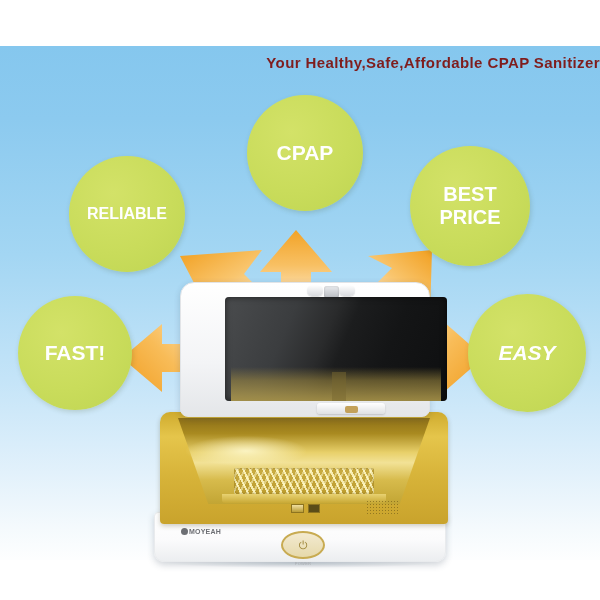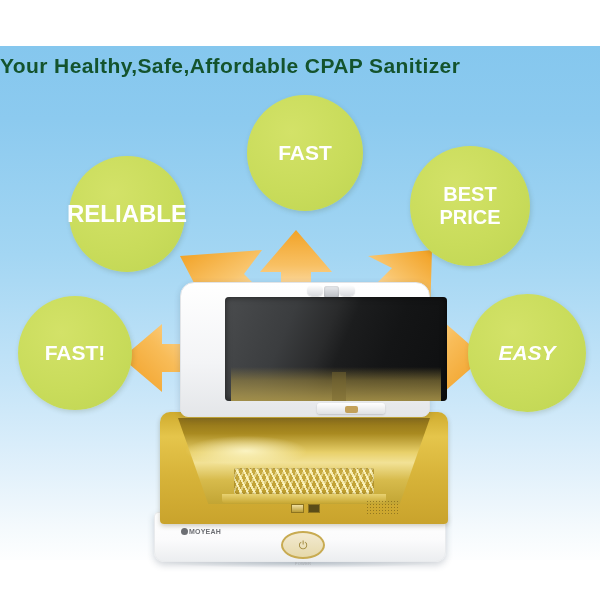--- a/index.html
+++ b/index.html
@@ -43,24 +43,24 @@
     width: 600px; height: 40px;
     background: #ffffff;
   }
 
   
   .headline {
     position: absolute;
     left: 0;
     top: 54px;
     width: 600px;
-    text-align: left;
-    font-size: 21px;
+    text-align: right;
+    font-size: 15px;
     font-weight: bold;
-    color: #14532d;
+    color: #7f1d1d;
     letter-spacing: 0.4px;
     white-space: nowrap;
   }
 
   
   .arrow {
     position: absolute;
   }
 
   
@@ -73,21 +73,21 @@
     align-items: center;
     justify-content: center;
     text-align: center;
     color: #ffffff;
     font-weight: bold;
     line-height: 1.16;
   }
   .bubble span { display: block; }
 
   #bubble-safe      { left: 247px; top: 95px;  width: 116px; height: 116px; font-size: 21px; }
-  #bubble-reliable  { left: 69px;  top: 156px; width: 116px; height: 116px; font-size: 24px; }
+  #bubble-reliable  { left: 69px;  top: 156px; width: 116px; height: 116px; font-size: 16px; }
   #bubble-best      { left: 410px; top: 146px; width: 120px; height: 120px; font-size: 20px; }
   #bubble-fast      { left: 18px;  top: 296px; width: 114px; height: 114px; font-size: 21px; }
   #bubble-easy      { left: 468px; top: 294px; width: 118px; height: 118px; font-size: 21px; font-style: italic; }
 
   
   #device {
     position: absolute;
     left: 150px;
     top: 282px;
     width: 300px;
@@ -390,21 +390,21 @@
       <div class="hinge" id="hinge-right"></div>
       <div class="hinge-center"></div>
       <div class="lid-window">
         <div class="window-reflect"></div>
       </div>
       <div class="latch"></div>
     </div>
   </div>
 
   <div class="bubble" id="bubble-safe">
-    <span>FAST</span>
+    <span>CPAP</span>
   </div>
 
   <div class="bubble" id="bubble-reliable">
     <span>RELIABLE</span>
   </div>
 
   <div class="bubble" id="bubble-fast">
     <span>FAST!</span>
   </div>
 

